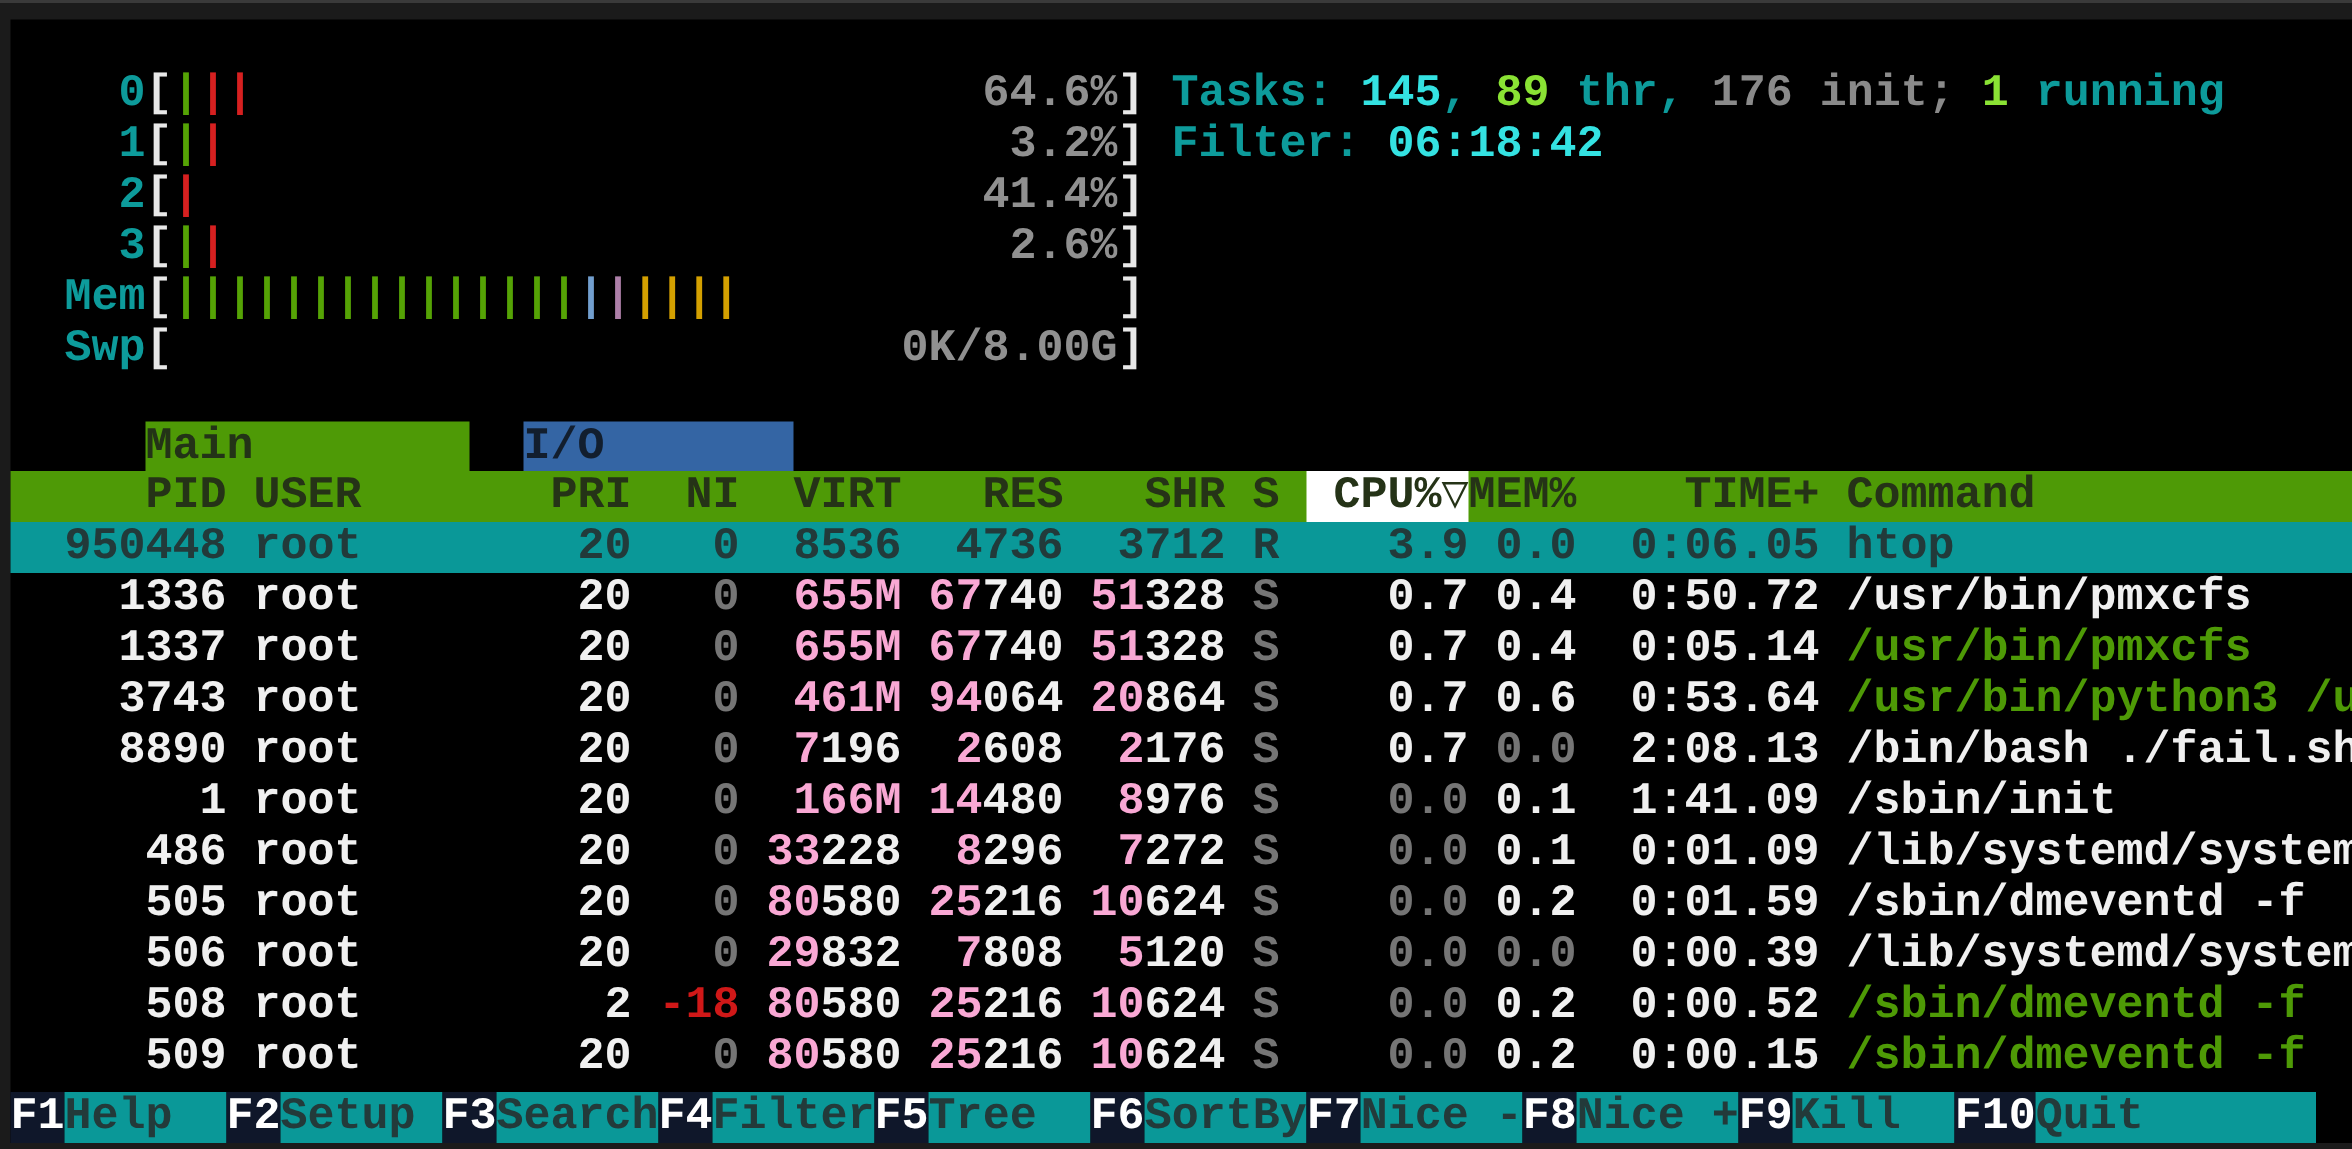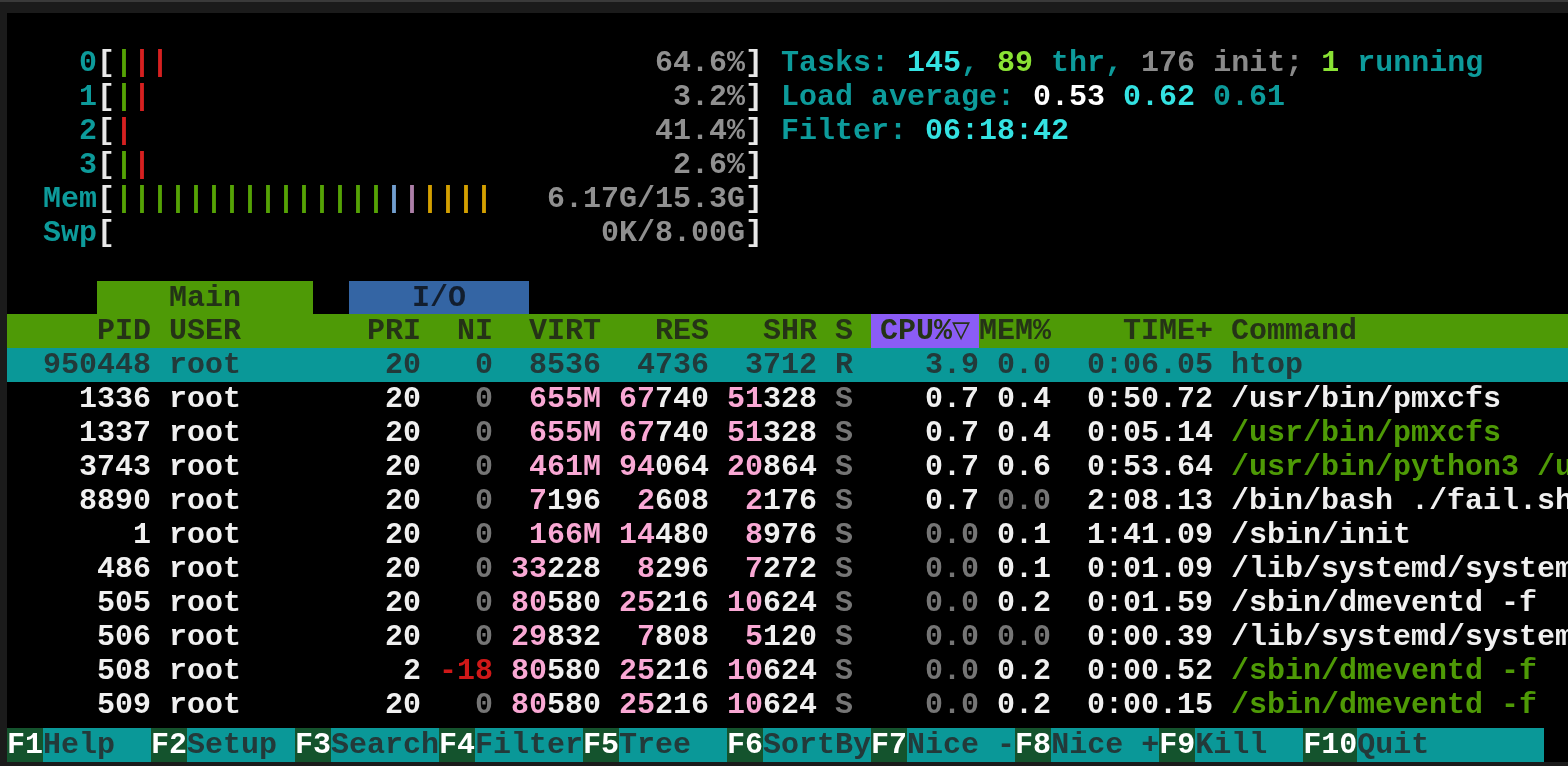--- a/index.html
+++ b/index.html
@@ -31,60 +31,59 @@
   .mbars { position:absolute; left:0; top:0; letter-spacing:0; }
   .mtext { position:absolute; right:0; top:0; color:#909090; }
   .bar-green { color:#55a305; } .bar-red { color:#d62020; } .bar-blue { color:#729fcf; }
   .bar-purple{ color:#ad7fa8; } .bar-yellow{ color:#d4a000; }
 
   
   #info { left:774px; top:33px; }
 
   
   #tabs { left:0; top:268px; display:flex; }
-  .tab { text-align:center; color:#233317; }
+  .tab { text-align:left; color:#233317; }
   .tab-active { background:#4e9a06; }
   .tab-io { background:#3465a4; color:#121e2e; }
 
   
   #table { left:0; top:301px; right:0; }
   .prow { display:flex; height:34px; line-height:34px; white-space:pre; overflow:hidden; }
   .prow > span { display:inline-block; flex:none; overflow:hidden; }
   .cell-r { text-align:right; }
   .cell-l { text-align:left; }
   .gap { width:18px; }
   .hdr { background:#4e9a06; }
   .hdr span { color:#253317; }
-  .hdr .sortcell { background:#8b5cf6;text-align:center; }
+  .hdr .sortcell { background:#ffffff; }
   .selected { background:#0a9898; }
   .selected span { color:#223a3a !important; }
   .cmdcell { flex:1 1 auto !important; }
 
   
   #fnbar { left:0; right:24px; bottom:0; display:flex; }
-  .fkey { color:#ffffff; background:#14532d; }
+  .fkey { color:#ffffff; background:#0f172a; }
   .flabel { color:#233a3a; background:#0a9898; width:108px; }
   .flabel.last { flex:1; }
 </style>
 </head>
 <body>
 
 <div id="frame">
   <div id="term">
     <div id="meters" class="abs">
         <div class="meter-row line"><span class="mlabel">0</span><span class="bracket">[</span><span class="mbody"><span class="mbars"><span class="bar-green">|</span><span class="bar-red">||</span></span><span class="mtext">64.6%</span></span><span class="bracket">]</span></div>
         <div class="meter-row line"><span class="mlabel">1</span><span class="bracket">[</span><span class="mbody"><span class="mbars"><span class="bar-green">|</span><span class="bar-red">|</span></span><span class="mtext">3.2%</span></span><span class="bracket">]</span></div>
         <div class="meter-row line"><span class="mlabel">2</span><span class="bracket">[</span><span class="mbody"><span class="mbars"><span class="bar-red">|</span></span><span class="mtext">41.4%</span></span><span class="bracket">]</span></div>
         <div class="meter-row line"><span class="mlabel">3</span><span class="bracket">[</span><span class="mbody"><span class="mbars"><span class="bar-green">|</span><span class="bar-red">|</span></span><span class="mtext">2.6%</span></span><span class="bracket">]</span></div>
-        <div class="meter-row line"><span class="mlabel">Mem</span><span class="bracket">[</span><span class="mbody"><span class="mbars"><span class="bar-green">|||||||||||||||</span><span class="bar-blue">|</span><span class="bar-purple">|</span><span class="bar-yellow">||||</span></span><span class="mtext">6.17G/15.3G</span></span><span class="bracket">]</span></div>
+        <div class="meter-row line"><span class="mlabel">Mem</span><span class="bracket">[</span><span class="mbody"><span class="mbars"><span class="bar-green">|||||||||||||||</span><span class="bar-blue">|</span><span class="bar-purple">|</span><span class="bar-yellow">||||</span></span></span><span class="bracket">]</span></div>
         <div class="meter-row line"><span class="mlabel">Swp</span><span class="bracket">[</span><span class="mbody"><span class="mbars"></span><span class="mtext">0K/8.00G</span></span><span class="bracket">]</span></div>
       </div>
     <div id="info" class="abs">
         <div class="line"><span class="t-teal">Tasks: </span><span class="t-bcyan">145</span><span class="t-teal">, </span><span class="t-bgreen">89</span><span class="t-teal"> thr</span><span class="t-teal">, </span><span class="t-gray">176</span><span class="t-gray"> init</span><span class="t-gray">; </span><span class="t-bgreen">1</span><span class="t-teal"> running</span></div>
-        <div class="line"><span class="t-teal">Load average: </span><span class="t-bwhite">0.53 </span><span class="t-bcyan">0.62 </span><span class="t-teal">0.61</span></div>
         <div class="line"><span class="t-teal">Filter: </span><span class="t-bcyan">06:18:42</span></div>
       </div>
     <div id="tabs" class="abs line"><span>&nbsp;&nbsp;&nbsp;&nbsp;&nbsp;</span><span class="tab tab-active" style="width: 216px;">Main</span><span>&nbsp;&nbsp;</span><span class="tab tab-io" style="width: 180px;">I/O</span></div>
     <div id="table" class="abs">
         <div class="prow hdr line"><span class="cell-r" style="width: 144px;">PID</span><span class="gap"></span><span class="cell-l" style="width: 180px;">USER</span><span class="gap"></span><span class="cell-r" style="width: 54px;">PRI</span><span class="gap"></span><span class="cell-r" style="width: 54px;">NI</span><span class="gap"></span><span class="cell-r" style="width: 90px;">VIRT</span><span class="gap"></span><span class="cell-r" style="width: 90px;">RES</span><span class="gap"></span><span class="cell-r" style="width: 90px;">SHR</span><span class="gap"></span><span class="cell-l" style="width: 18px;">S</span><span class="gap"></span><span class="cell-r sortcell" style="width: 108px;">CPU%▽</span><span class="cell-r" style="width: 72px;">MEM%</span><span class="gap"></span><span class="cell-r" style="width: 144px;">TIME+</span><span class="gap"></span><span class="cell-l cmdcell">Command</span></div>
         <div class="prow line selected"><span class="cell-r" style="width: 144px;"><span class="t-white">950448</span></span><span class="gap"></span><span class="cell-l" style="width: 180px;"><span class="t-white">root</span></span><span class="gap"></span><span class="cell-r" style="width: 54px;"><span class="t-white">20</span></span><span class="gap"></span><span class="cell-r" style="width: 54px;"><span class="t-dim">0</span></span><span class="gap"></span><span class="cell-r" style="width: 90px;"><span class="t-white">8536</span></span><span class="gap"></span><span class="cell-r" style="width: 90px;"><span class="t-white">4736</span></span><span class="gap"></span><span class="cell-r" style="width: 90px;"><span class="t-white">3712</span></span><span class="gap"></span><span class="cell-l" style="width: 18px;"><span class="t-white">R</span></span><span class="gap"></span><span class="cell-r" style="width: 108px;"><span class="t-white">3.9</span></span><span class="cell-r" style="width: 72px;"><span class="t-white">0.0</span></span><span class="gap"></span><span class="cell-r" style="width: 144px;"><span class="t-white">0:06.05</span></span><span class="gap"></span><span class="cell-l cmdcell"><span class="t-white">htop</span></span></div>
         <div class="prow line"><span class="cell-r" style="width: 144px;"><span class="t-white">1336</span></span><span class="gap"></span><span class="cell-l" style="width: 180px;"><span class="t-white">root</span></span><span class="gap"></span><span class="cell-r" style="width: 54px;"><span class="t-white">20</span></span><span class="gap"></span><span class="cell-r" style="width: 54px;"><span class="t-dim">0</span></span><span class="gap"></span><span class="cell-r" style="width: 90px;"><span class="t-cyan">655M</span></span><span class="gap"></span><span class="cell-r" style="width: 90px;"><span class="t-cyan">67</span><span class="t-white">740</span></span><span class="gap"></span><span class="cell-r" style="width: 90px;"><span class="t-cyan">51</span><span class="t-white">328</span></span><span class="gap"></span><span class="cell-l" style="width: 18px;"><span class="t-dim">S</span></span><span class="gap"></span><span class="cell-r" style="width: 108px;"><span class="t-white">0.7</span></span><span class="cell-r" style="width: 72px;"><span class="t-white">0.4</span></span><span class="gap"></span><span class="cell-r" style="width: 144px;"><span class="t-white">0:50.72</span></span><span class="gap"></span><span class="cell-l cmdcell"><span class="t-white">/usr/bin/pmxcfs</span></span></div>
         <div class="prow line"><span class="cell-r" style="width: 144px;"><span class="t-white">1337</span></span><span class="gap"></span><span class="cell-l" style="width: 180px;"><span class="t-white">root</span></span><span class="gap"></span><span class="cell-r" style="width: 54px;"><span class="t-white">20</span></span><span class="gap"></span><span class="cell-r" style="width: 54px;"><span class="t-dim">0</span></span><span class="gap"></span><span class="cell-r" style="width: 90px;"><span class="t-cyan">655M</span></span><span class="gap"></span><span class="cell-r" style="width: 90px;"><span class="t-cyan">67</span><span class="t-white">740</span></span><span class="gap"></span><span class="cell-r" style="width: 90px;"><span class="t-cyan">51</span><span class="t-white">328</span></span><span class="gap"></span><span class="cell-l" style="width: 18px;"><span class="t-dim">S</span></span><span class="gap"></span><span class="cell-r" style="width: 108px;"><span class="t-white">0.7</span></span><span class="cell-r" style="width: 72px;"><span class="t-white">0.4</span></span><span class="gap"></span><span class="cell-r" style="width: 144px;"><span class="t-white">0:05.14</span></span><span class="gap"></span><span class="cell-l cmdcell"><span class="t-green">/usr/bin/pmxcfs</span></span></div>
         <div class="prow line"><span class="cell-r" style="width: 144px;"><span class="t-white">3743</span></span><span class="gap"></span><span class="cell-l" style="width: 180px;"><span class="t-white">root</span></span><span class="gap"></span><span class="cell-r" style="width: 54px;"><span class="t-white">20</span></span><span class="gap"></span><span class="cell-r" style="width: 54px;"><span class="t-dim">0</span></span><span class="gap"></span><span class="cell-r" style="width: 90px;"><span class="t-cyan">461M</span></span><span class="gap"></span><span class="cell-r" style="width: 90px;"><span class="t-cyan">94</span><span class="t-white">064</span></span><span class="gap"></span><span class="cell-r" style="width: 90px;"><span class="t-cyan">20</span><span class="t-white">864</span></span><span class="gap"></span><span class="cell-l" style="width: 18px;"><span class="t-dim">S</span></span><span class="gap"></span><span class="cell-r" style="width: 108px;"><span class="t-white">0.7</span></span><span class="cell-r" style="width: 72px;"><span class="t-white">0.6</span></span><span class="gap"></span><span class="cell-r" style="width: 144px;"><span class="t-white">0:53.64</span></span><span class="gap"></span><span class="cell-l cmdcell"><span class="t-green">/usr/bin/python3 /u</span></span></div>
         <div class="prow line"><span class="cell-r" style="width: 144px;"><span class="t-white">8890</span></span><span class="gap"></span><span class="cell-l" style="width: 180px;"><span class="t-white">root</span></span><span class="gap"></span><span class="cell-r" style="width: 54px;"><span class="t-white">20</span></span><span class="gap"></span><span class="cell-r" style="width: 54px;"><span class="t-dim">0</span></span><span class="gap"></span><span class="cell-r" style="width: 90px;"><span class="t-cyan">7</span><span class="t-white">196</span></span><span class="gap"></span><span class="cell-r" style="width: 90px;"><span class="t-cyan">2</span><span class="t-white">608</span></span><span class="gap"></span><span class="cell-r" style="width: 90px;"><span class="t-cyan">2</span><span class="t-white">176</span></span><span class="gap"></span><span class="cell-l" style="width: 18px;"><span class="t-dim">S</span></span><span class="gap"></span><span class="cell-r" style="width: 108px;"><span class="t-white">0.7</span></span><span class="cell-r" style="width: 72px;"><span class="t-dim">0.0</span></span><span class="gap"></span><span class="cell-r" style="width: 144px;"><span class="t-white">2:08.13</span></span><span class="gap"></span><span class="cell-l cmdcell"><span class="t-white">/bin/bash ./fail.sh</span></span></div>

